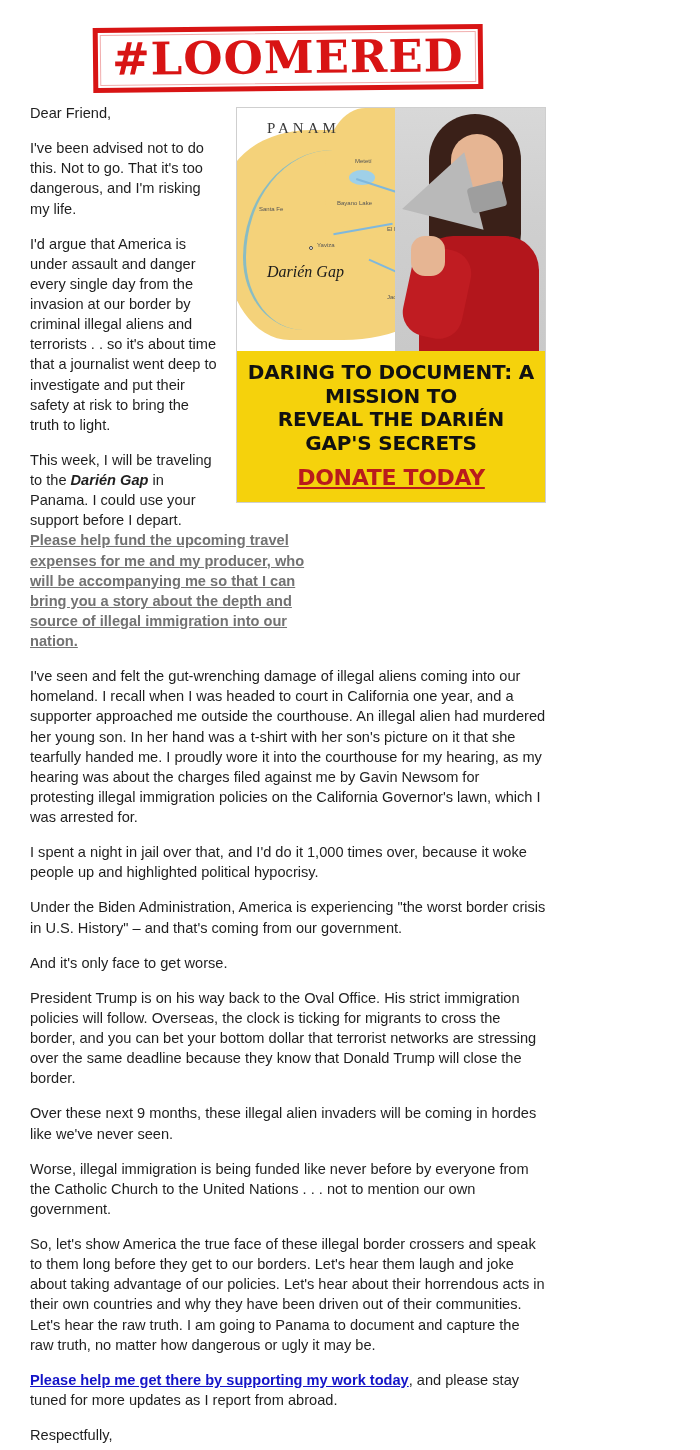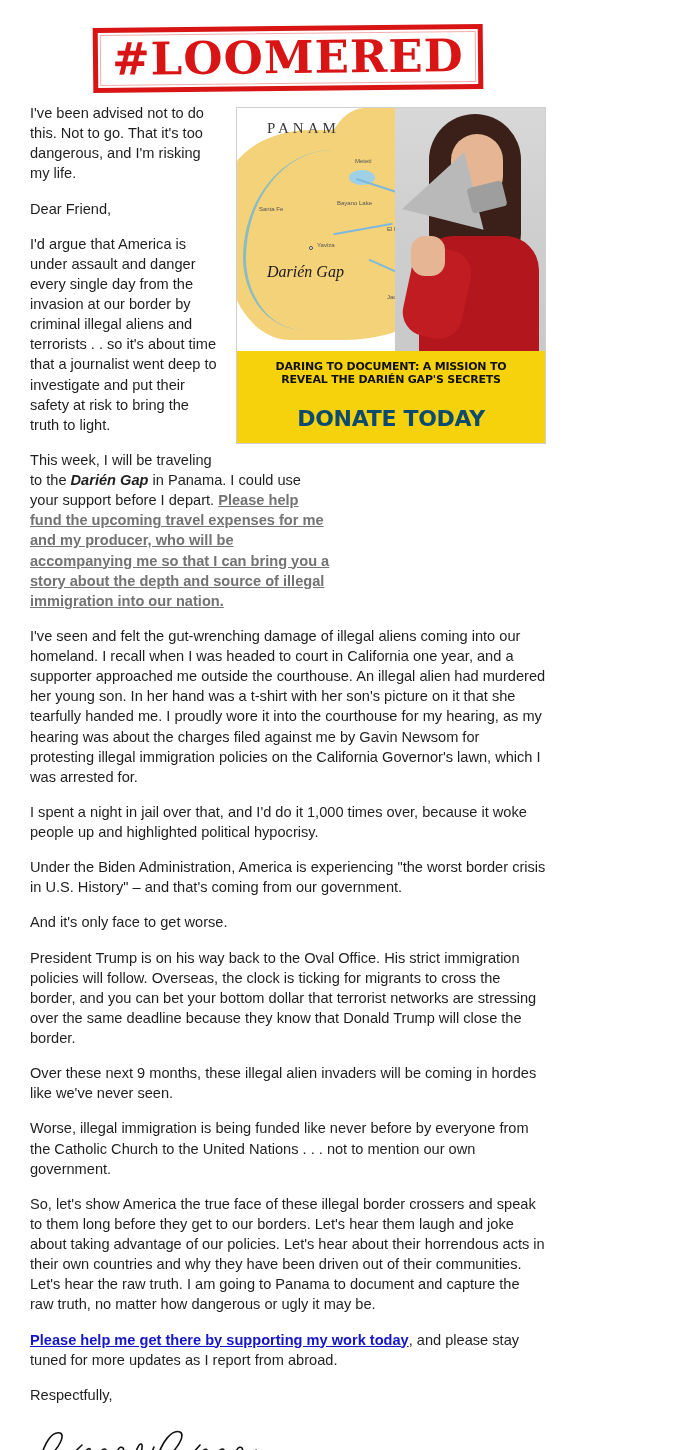--- a/index.html
+++ b/index.html
@@ -207,31 +207,32 @@
     transform: rotate(-14deg);
   }
   .figure-caption {
     background: #f5d20c;
     padding: 10px 10px 12px 10px;
     text-align: center;
   }
   .cap-line1 {
     font-family: "DejaVu Sans", sans-serif;
     font-weight: bold;
-    font-size: 11px;
+    font-size: 20px;
     line-height: 1.18;
     color: #111;
     letter-spacing: -0.2px;
   }
   .cap-donate {
     font-family: "DejaVu Sans", sans-serif;
     font-weight: bold;
     font-size: 22px;
-    color: #0c4a6e;
-    margin-top: 19px;
+    color: #b91c1c;
+    text-decoration: underline;
+    margin-top: 10px;
     letter-spacing: -0.3px;
   }
 
   p.body-text {
     font-size: 14.6px;
     line-height: 1.38;
     color: #1f1f1f;
     margin: 0 0 15px 0;
   }
   .narrow { max-width: 300px; }
@@ -327,22 +328,22 @@
             <div class="hand"></div>
           </div>
         </div>
         <div class="figure-caption">
           <div class="cap-line1">DARING TO DOCUMENT: A MISSION TO</div>
           <div class="cap-line1">REVEAL THE DARIÉN GAP'S SECRETS</div>
           <div class="cap-donate">DONATE TODAY</div>
         </div>
       </div>
 
+      <p class="body-text narrow">Dear Friend,</p>
       <p class="body-text narrow">I've been advised not to do this. Not to go. That it's too dangerous, and I'm risking my life.</p>
-      <p class="body-text narrow">Dear Friend,</p>
       <p class="body-text narrow">I'd argue that America is under assault and danger every single day from the invasion at our border by criminal illegal aliens and terrorists . . so it's about time that a journalist went deep to investigate and put their safety at risk to bring the truth to light.</p>
       <p class="body-text narrow"><span>This week, I will be traveling to the </span><span class="ital-bold">Darién Gap</span><span> in Panama. I could use your support before I depart. </span><a href="#" class="link">Please help fund the upcoming travel expenses for me and my producer, who will be accompanying me so that I can bring you a story about the depth and source of illegal immigration into our nation.</a></p>
     </div>
 
     <p class="body-text">I've seen and felt the gut-wrenching damage of illegal aliens coming into our homeland. I recall when I was headed to court in California one year, and a supporter approached me outside the courthouse. An illegal alien had murdered her young son. In her hand was a t-shirt with her son's picture on it that she tearfully handed me. I proudly wore it into the courthouse for my hearing, as my hearing was about the charges filed against me by Gavin Newsom for protesting illegal immigration policies on the California Governor's lawn, which I was arrested for.</p>
     <p class="body-text">I spent a night in jail over that, and I'd do it 1,000 times over, because it woke people up and highlighted political hypocrisy.</p>
     <p class="body-text">Under the Biden Administration, America is experiencing "the worst border crisis in U.S. History" – and that's coming from our government.</p>
     <p class="body-text">And it's only face to get worse.</p>
     <p class="body-text">President Trump is on his way back to the Oval Office. His strict immigration policies will follow. Overseas, the clock is ticking for migrants to cross the border, and you can bet your bottom dollar that terrorist networks are stressing over the same deadline because they know that Donald Trump will close the border.</p>
     <p class="body-text">Over these next 9 months, these illegal alien invaders will be coming in hordes like we've never seen.</p>

